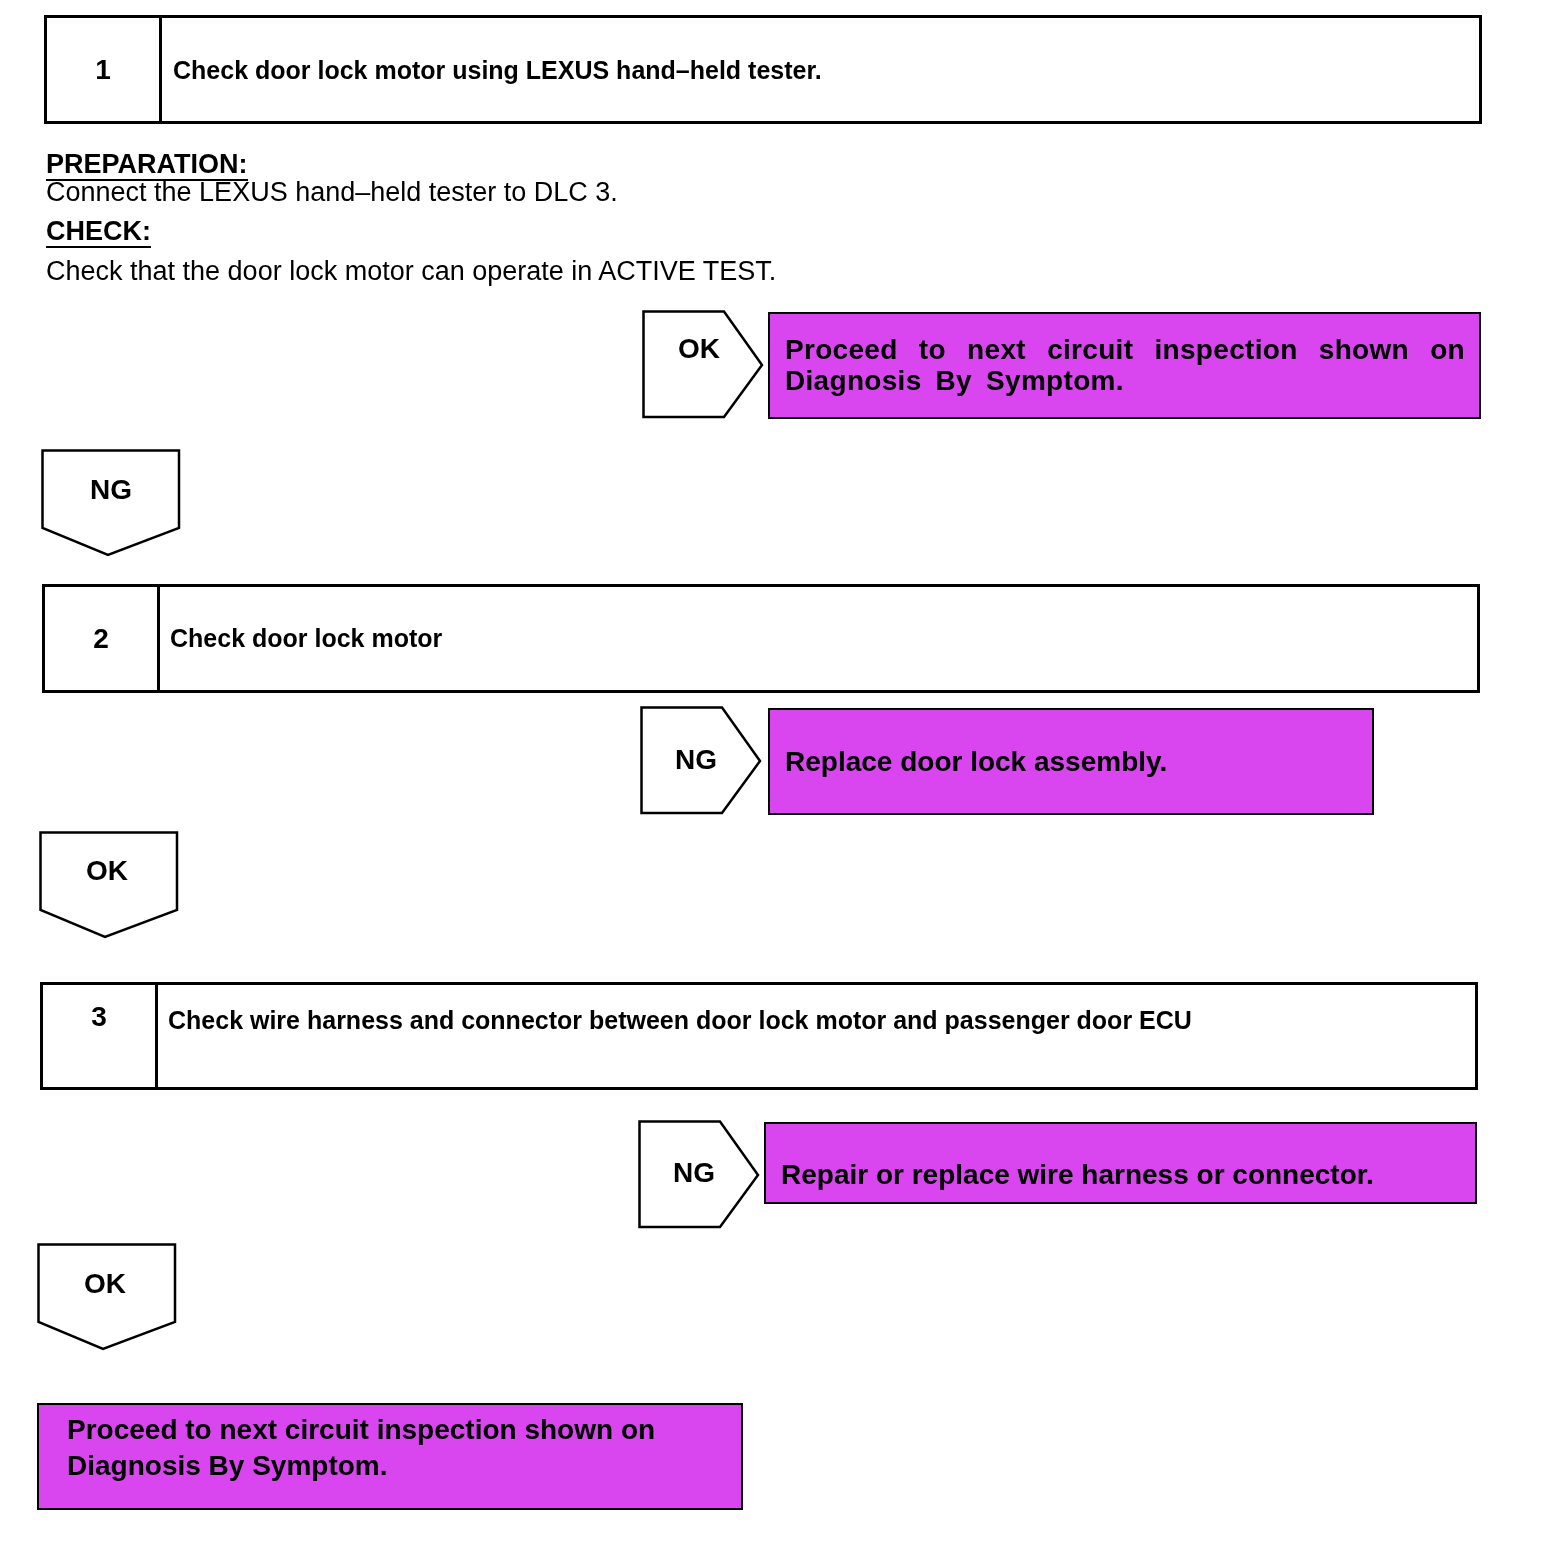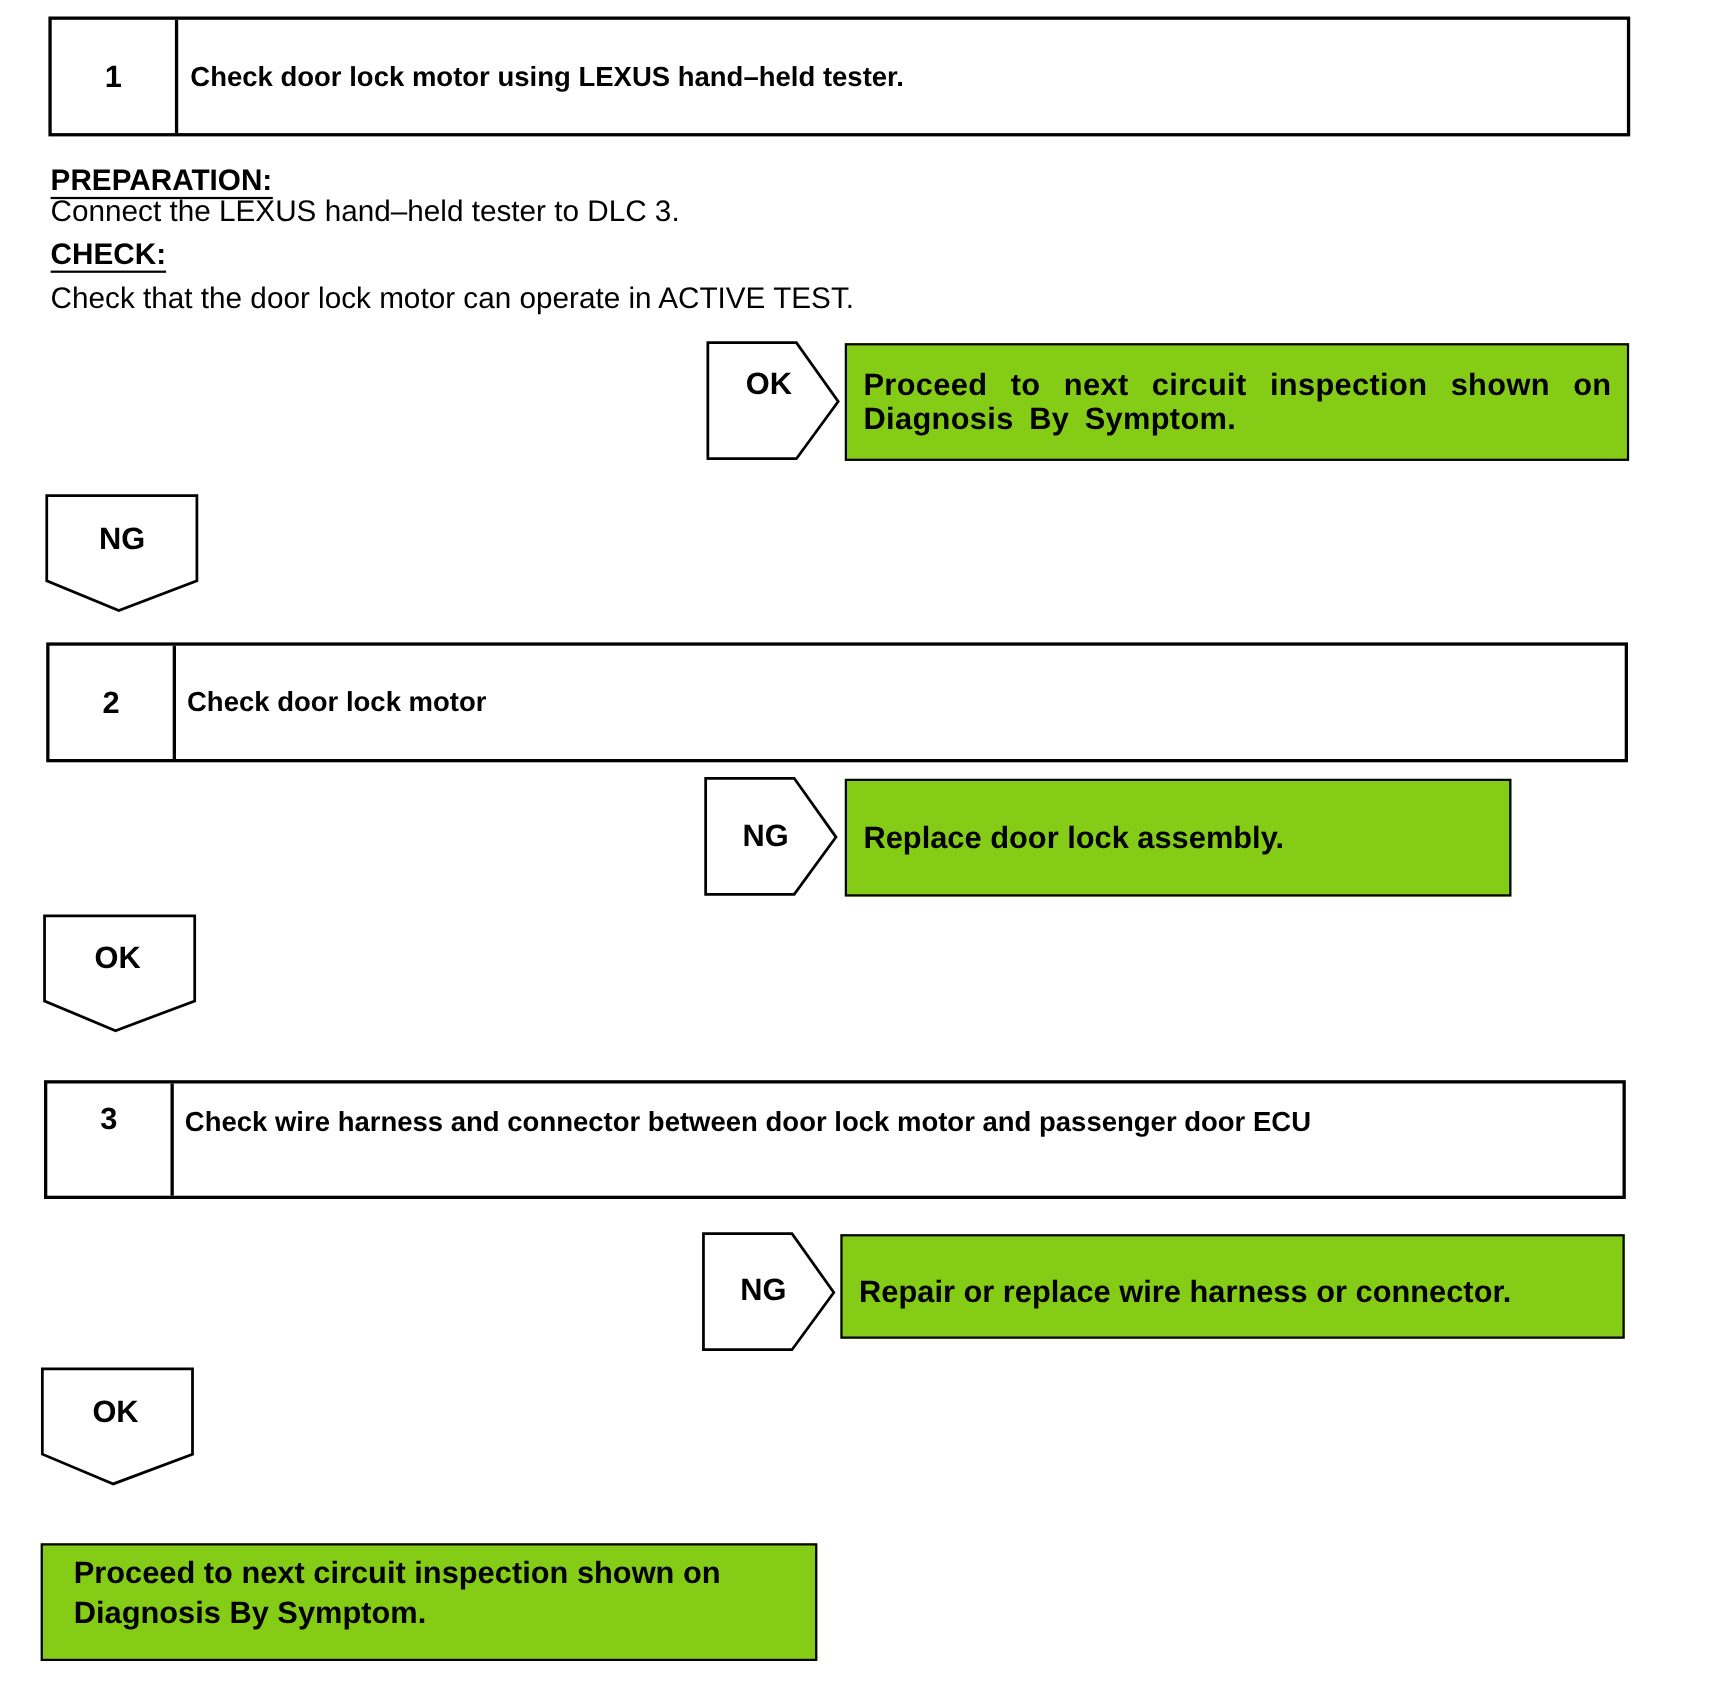--- a/index.html
+++ b/index.html
@@ -4,21 +4,21 @@
   <style>
     html, body { margin: 0; padding: 0; background: #ffffff; }
     body { width: 1568px; height: 1546px; position: relative; overflow: hidden;
       font-family: "Liberation Sans", sans-serif; color: #000; }
     .step-box { position: absolute; border: 3px solid #000; box-sizing: border-box; background: #fff; }
     .step-num { position: absolute; left: 0; top: 0; bottom: 0; border-right: 3px solid #000;
       font-weight: bold; font-size: 28px; text-align: center; box-sizing: border-box; }
     .step-title { position: absolute; font-weight: bold; font-size: 25px; line-height: 32px; }
     .label { position: absolute; font-weight: bold; font-size: 27px; border-bottom: 2px solid #000; line-height: 30px; }
     .para { position: absolute; font-size: 27px; line-height: 30px; }
-    .result-box { position: absolute; border: 2px solid #000; box-sizing: border-box; background: #84cc16;
+    .result-box { position: absolute; border: 2px solid #000; box-sizing: border-box; background: #d946ef;
       font-weight: bold; font-size: 28px; line-height: 31px; }
     svg.shape { position: absolute; overflow: visible; }
     .shape-label { position: absolute; font-weight: bold; font-size: 28px; text-align: center; }
   </style>
 </head>
 <body>
 
 <div class="step-box" style="left:44px; top:15px; width:1438px; height:109px;">
   <div class="step-num" style="width:115px; line-height:103px;">1</div>
   <div class="step-title" style="left:126px; top:36px; width:1290px;">Check door lock motor using LEXUS hand–held tester.</div>
@@ -62,21 +62,21 @@
 
 <div class="step-box" style="left:40px; top:982px; width:1438px; height:108px;">
   <div class="step-num" style="width:115px; line-height:64px;">3</div>
   <div class="step-title" style="left:125px; top:19px; width:1240px;">Check wire harness and connector between door lock motor and passenger door ECU</div>
 </div>
 
 <svg class="shape" style="left:638px; top:1120px;" width="124" height="110">
   <polygon points="1.5,1.5 82,1.5 120,55 82,107 1.5,107" fill="#fff" stroke="#000" stroke-width="2.5"></polygon>
 </svg>
 <div class="shape-label" style="left:655px; top:1157px; width:78px;">NG</div>
-<div class="result-box" style="left:764px; top:1122px; width:713px; height:95px; padding:35px 14px 0 15px;">
+<div class="result-box" style="left:764px; top:1122px; width:713px; height:82px; padding:35px 14px 0 15px;">
   <div>Repair or replace wire harness or connector.</div>
 </div>
 
 <svg class="shape" style="left:37px; top:1243px;" width="140" height="110">
   <polygon points="1.5,1.5 138,1.5 138,79 66,106 1.5,79" fill="#fff" stroke="#000" stroke-width="2.5"></polygon>
 </svg>
 <div class="shape-label" style="left:38px; top:1268px; width:134px;">OK</div>
 
 <div class="result-box" style="left:37px; top:1403px; width:706px; height:107px; padding:7px 14px 0 28px;">
   <div style="line-height:36px;">Proceed to next circuit inspection shown on Diagnosis By Symptom.</div>

